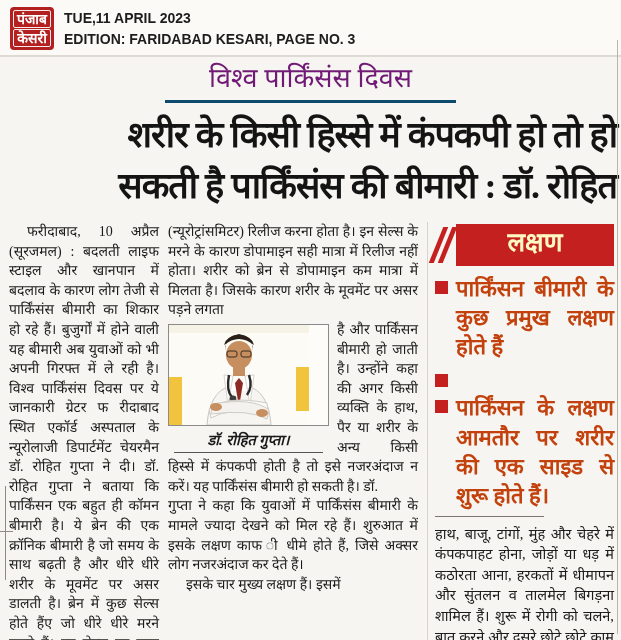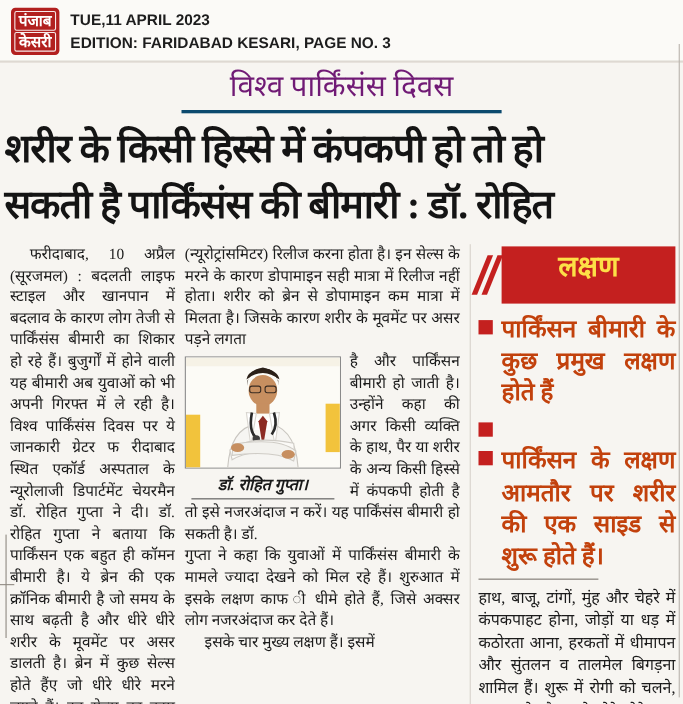--- a/index.html
+++ b/index.html
@@ -12,45 +12,45 @@
         font-family:"Liberation Sans","DejaVu Sans",sans-serif;font-weight:bold;font-size:14px;color:#fff;line-height:1.15;}
   .logo .lw{display:block;border:1px solid rgba(255,255,255,.9);border-radius:2px;padding:0 3px;margin:1px 0;}
   .mast-text{font-family:"Liberation Sans","DejaVu Sans",sans-serif;font-weight:bold;font-size:14px;color:#1d1d1d;line-height:1.45;}
 
   
   .kicker-wrap{text-align:center;margin-top:5px;}
   .kicker{display:inline-block;color:#701a75;font-weight:normal;font-size:27px;line-height:1.1;
           padding:2px 44px 6px;border-bottom:3px solid #0c4a6e;}
 
   
-  .headline{text-align:left;font-weight:bold;color:#141414;font-size:36px;line-height:1.42;
+  .headline{text-align:right;font-weight:bold;color:#141414;font-size:36px;line-height:1.42;
             padding:7px 4px 2px;letter-spacing:-1px;}
 
   
   .body-cols{display:flex;gap:9px;padding:8px 7px 0 9px;}
   .bodytext{font-size:14px;line-height:1.4;text-align:justify;color:#1b1b1b;}
   .col1{flex:0 0 150px;}
   .col2{flex:0 0 250px;}
   .col3{flex:1 1 auto;min-width:0;border-left:1px solid #d8d3cb;padding-left:7px;}
   p{margin:0;}
   .indent{text-indent:18px;}
 
   
-  .figure{float:left;width:142px;margin:4px 8px 2px 0;}
+  .figure{float:left;width:161px;margin:4px 8px 2px 0;}
   .photo-frame{border:1px solid #8a8a8a;background:#fdfcf8;font-size:0;}
   .figcap{font-weight:bold;font-style:italic;text-align:center;font-size:14.5px;color:#1a1a1a;
           padding:2px 0 3px;border-bottom:1.5px solid #555;margin:1px 6px 0;}
   .sep-sm{border:none;border-top:1.5px solid #7b766f;margin:4px 70px 7px 0;}
 
   
   .sidebar-head{display:flex;align-items:stretch;gap:5px;margin-top:2px;}
   .stripes{display:flex;gap:4px;align-items:center;padding:2px 1px;}
   .stripe{width:5px;height:36px;background:#c4201f;transform:skewX(-22deg);}
-  .sidebar-title{flex:1;background:#c4201f;color:#fde047;font-weight:bold;font-size:26px;text-align:center;
-                 line-height:1.05;padding:5px 0 20px;}
+  .sidebar-title{flex:1;background:#c4201f;color:#fef9c3;font-weight:bold;font-size:26px;text-align:center;
+                 line-height:1.05;padding:5px 0 10px;}
   .bullets{margin-top:8px;}
   .bullet{display:flex;gap:8px;margin-bottom:6px;}
   .bsq{flex:none;width:13px;height:13px;background:#c4201f;margin-top:7px;}
   .btext{font-weight:bold;font-size:22px;line-height:1.32;color:#c2410c;text-align:justify;}
   .col3 .bodytext{font-size:14.5px;line-height:1.42;}
 
   
   .page-edge-r{position:absolute;right:3px;top:40px;bottom:6px;width:1px;background:#b9b4ac;}
   .crop-v{position:absolute;left:5px;top:486px;height:94px;width:1px;background:#8f8a82;}
   .crop-h{position:absolute;left:0;top:531px;width:13px;height:1px;background:#8f8a82;}

